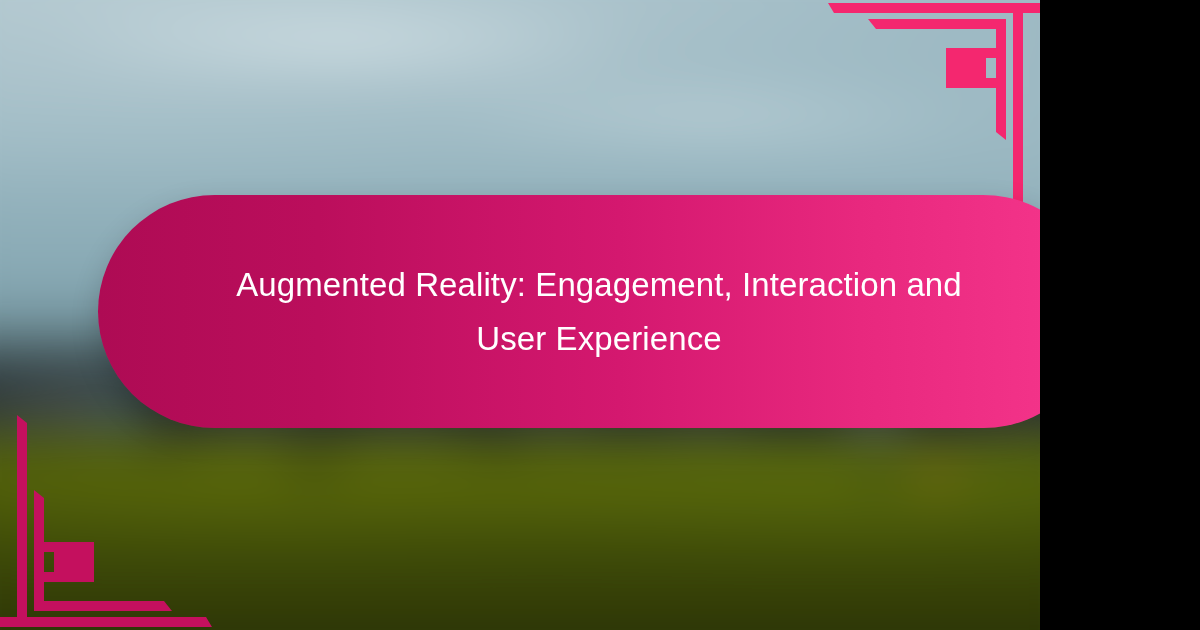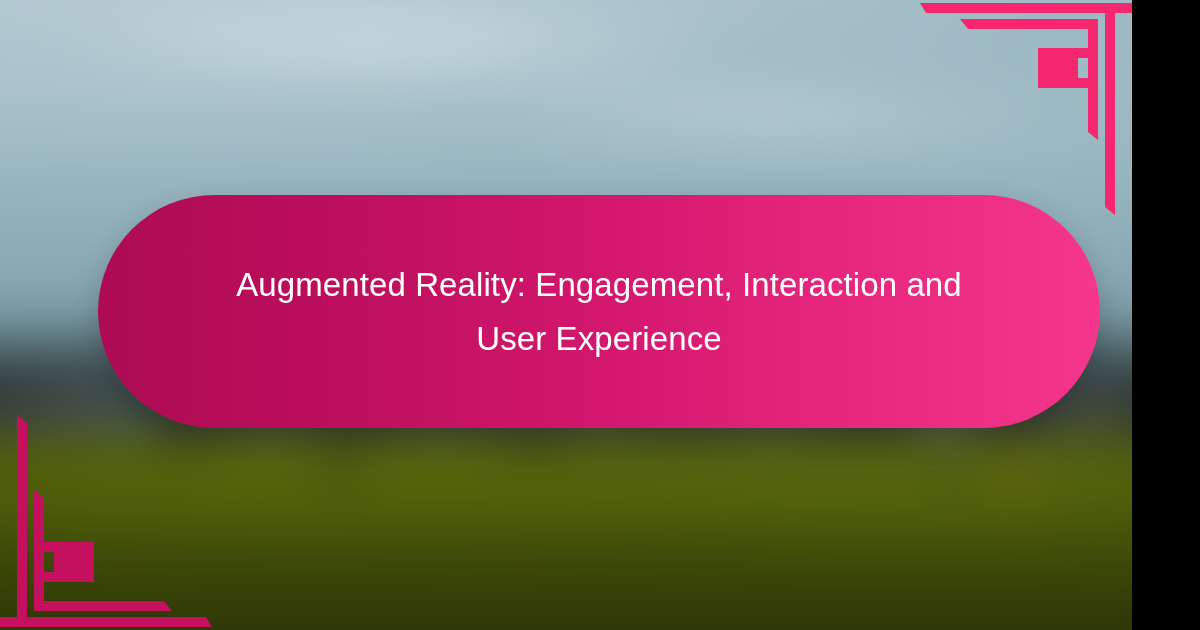--- a/index.html
+++ b/index.html
@@ -8,21 +8,21 @@
     padding: 0;
     background: #000;
   }
   body {
     font-family: "Liberation Sans", sans-serif;
   }
 
   
   .canvas {
     position: relative;
-    width: 1132px;
+    width: 1040px;
     height: 630px;
     overflow: hidden;
     background: #7fa0ad;
   }
 
   
   .photo {
     position: absolute;
     inset: -60px;                 
     filter: blur(26px) saturate(108%);

